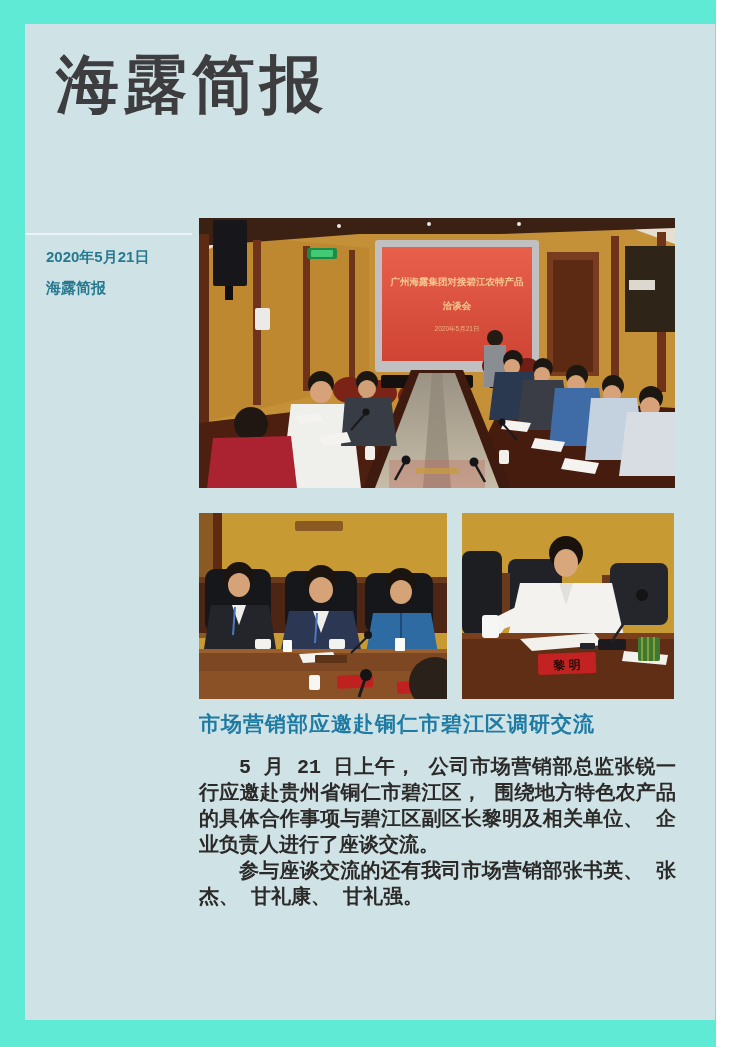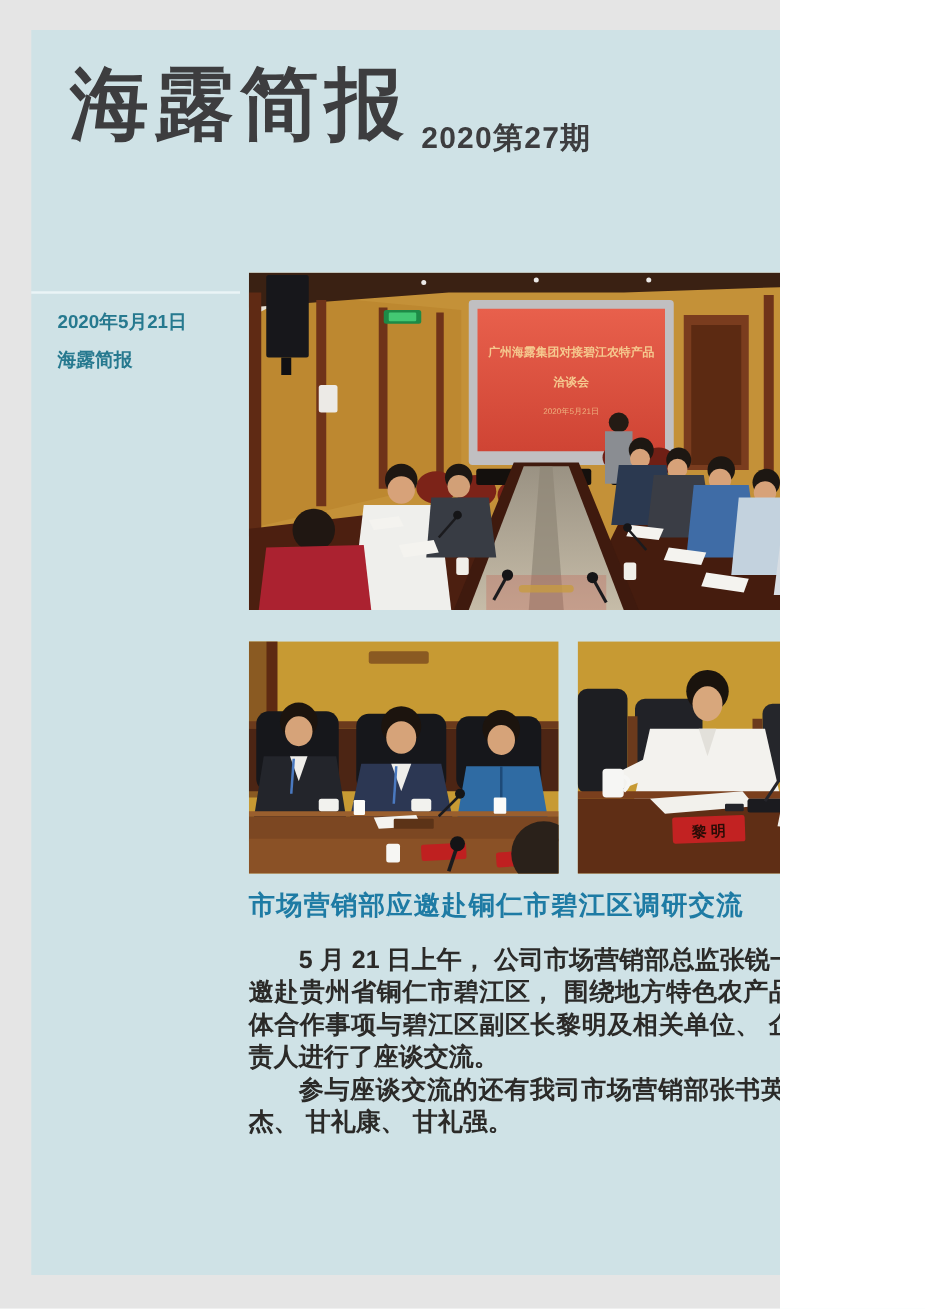--- a/index.html
+++ b/index.html
@@ -1,18 +1,18 @@
 <!DOCTYPE html>
 <html><head>
 <meta charset="utf-8">
 <style>
   * { margin:0; padding:0; box-sizing:border-box; }
   html,body { background:#ffffff; }
   body { width:740px; height:1047px; font-family:"Liberation Sans","DejaVu Sans",sans-serif; }
-  .page { position:relative; width:624px; height:1047px; background:#e5e5e5; overflow:hidden; }
+  .page { position:relative; width:716px; height:1047px; background:#5eead4; overflow:hidden; }
   .panel { position:absolute; left:25px; top:24px; width:690px; height:996px; background:#cfe2e6; }
 
   
   .masthead-title { position:absolute; left:56px; top:50px; font-size:63px; line-height:1.1;
         font-weight:700; color:#3d3d3f; letter-spacing:5px; white-space:nowrap; }
   .masthead-issue { position:absolute; left:337px; top:94px; font-size:24px; font-weight:700;
         color:#3d3d3f; letter-spacing:1px; white-space:nowrap; }
 
   
   .sidebar-rule { position:absolute; left:25px; top:233px; width:167px; height:2px; background:#eaf4f6; }
@@ -20,34 +20,33 @@
   .sidebar-dept { position:absolute; left:46px; top:279px; font-size:15px; font-weight:700; color:#26798f; }
 
   
   figure.photo { position:absolute; overflow:hidden; }
   .photo-main  { left:199px; top:218px; width:476px; height:270px; }
   .photo-left  { left:199px; top:513px; width:248px; height:186px; }
   .photo-right { left:462px; top:513px; width:212px; height:186px; }
   figure.photo svg { display:block; width:100%; height:100%; }
 
   
-  .article { position:absolute; left:199px; top:710px; width:477px; }
+  .article { position:absolute; left:199px; top:710px; width:477px;font-family:Liberation Mono, monospace; }
   .article-headline { font-size:21px; font-weight:700; color:#1e7ba4; letter-spacing:1px;
         margin:0 0 17px 0; white-space:nowrap; }
   .article p { font-size:20px; line-height:26px; font-weight:700; color:#2b2a28;
         text-align:justify; text-indent:2em; margin:0; }
 </style>
 </head>
 <body>
 
 <div class="page">
   <div class="panel"></div>
 
   <h1 class="masthead-title">海露简报</h1>
-  <div class="masthead-issue">2020第27期</div>
 
   <div class="sidebar-rule"></div>
   <div class="sidebar-date">2020年5月21日</div>
   <div class="sidebar-dept">海露简报</div>
 
   <figure class="photo photo-main">
     <svg viewBox="0 0 476 270" preserveAspectRatio="none">
       <defs>
         <linearGradient id="gScreen" x1="0" y1="0" x2="0" y2="1">
           <stop offset="0" stop-color="#e8604c"></stop>

